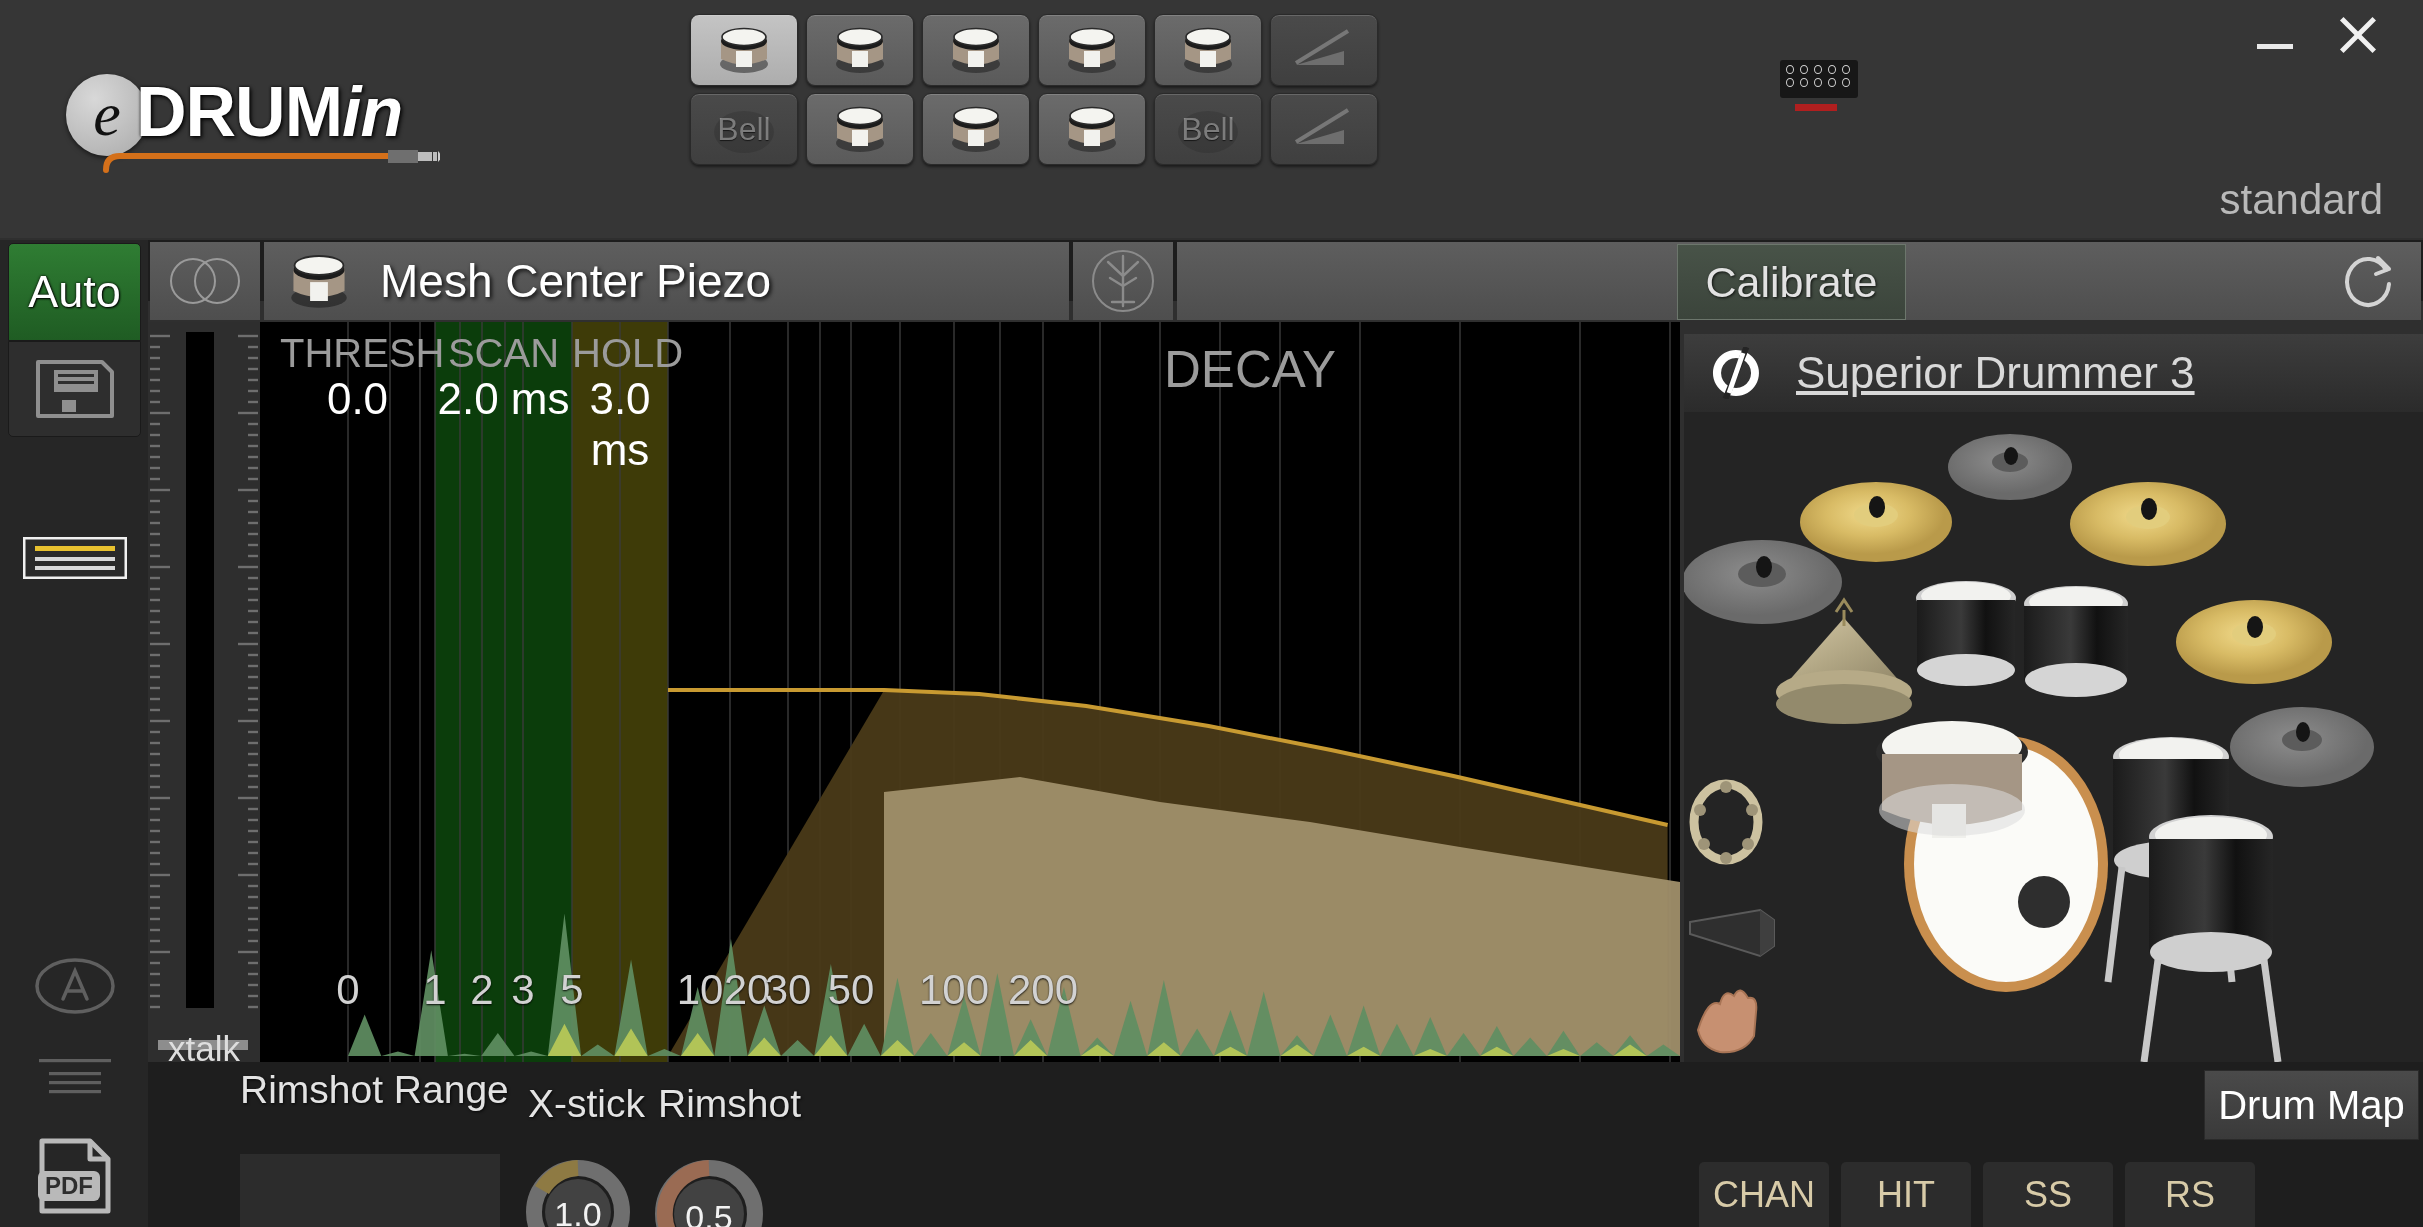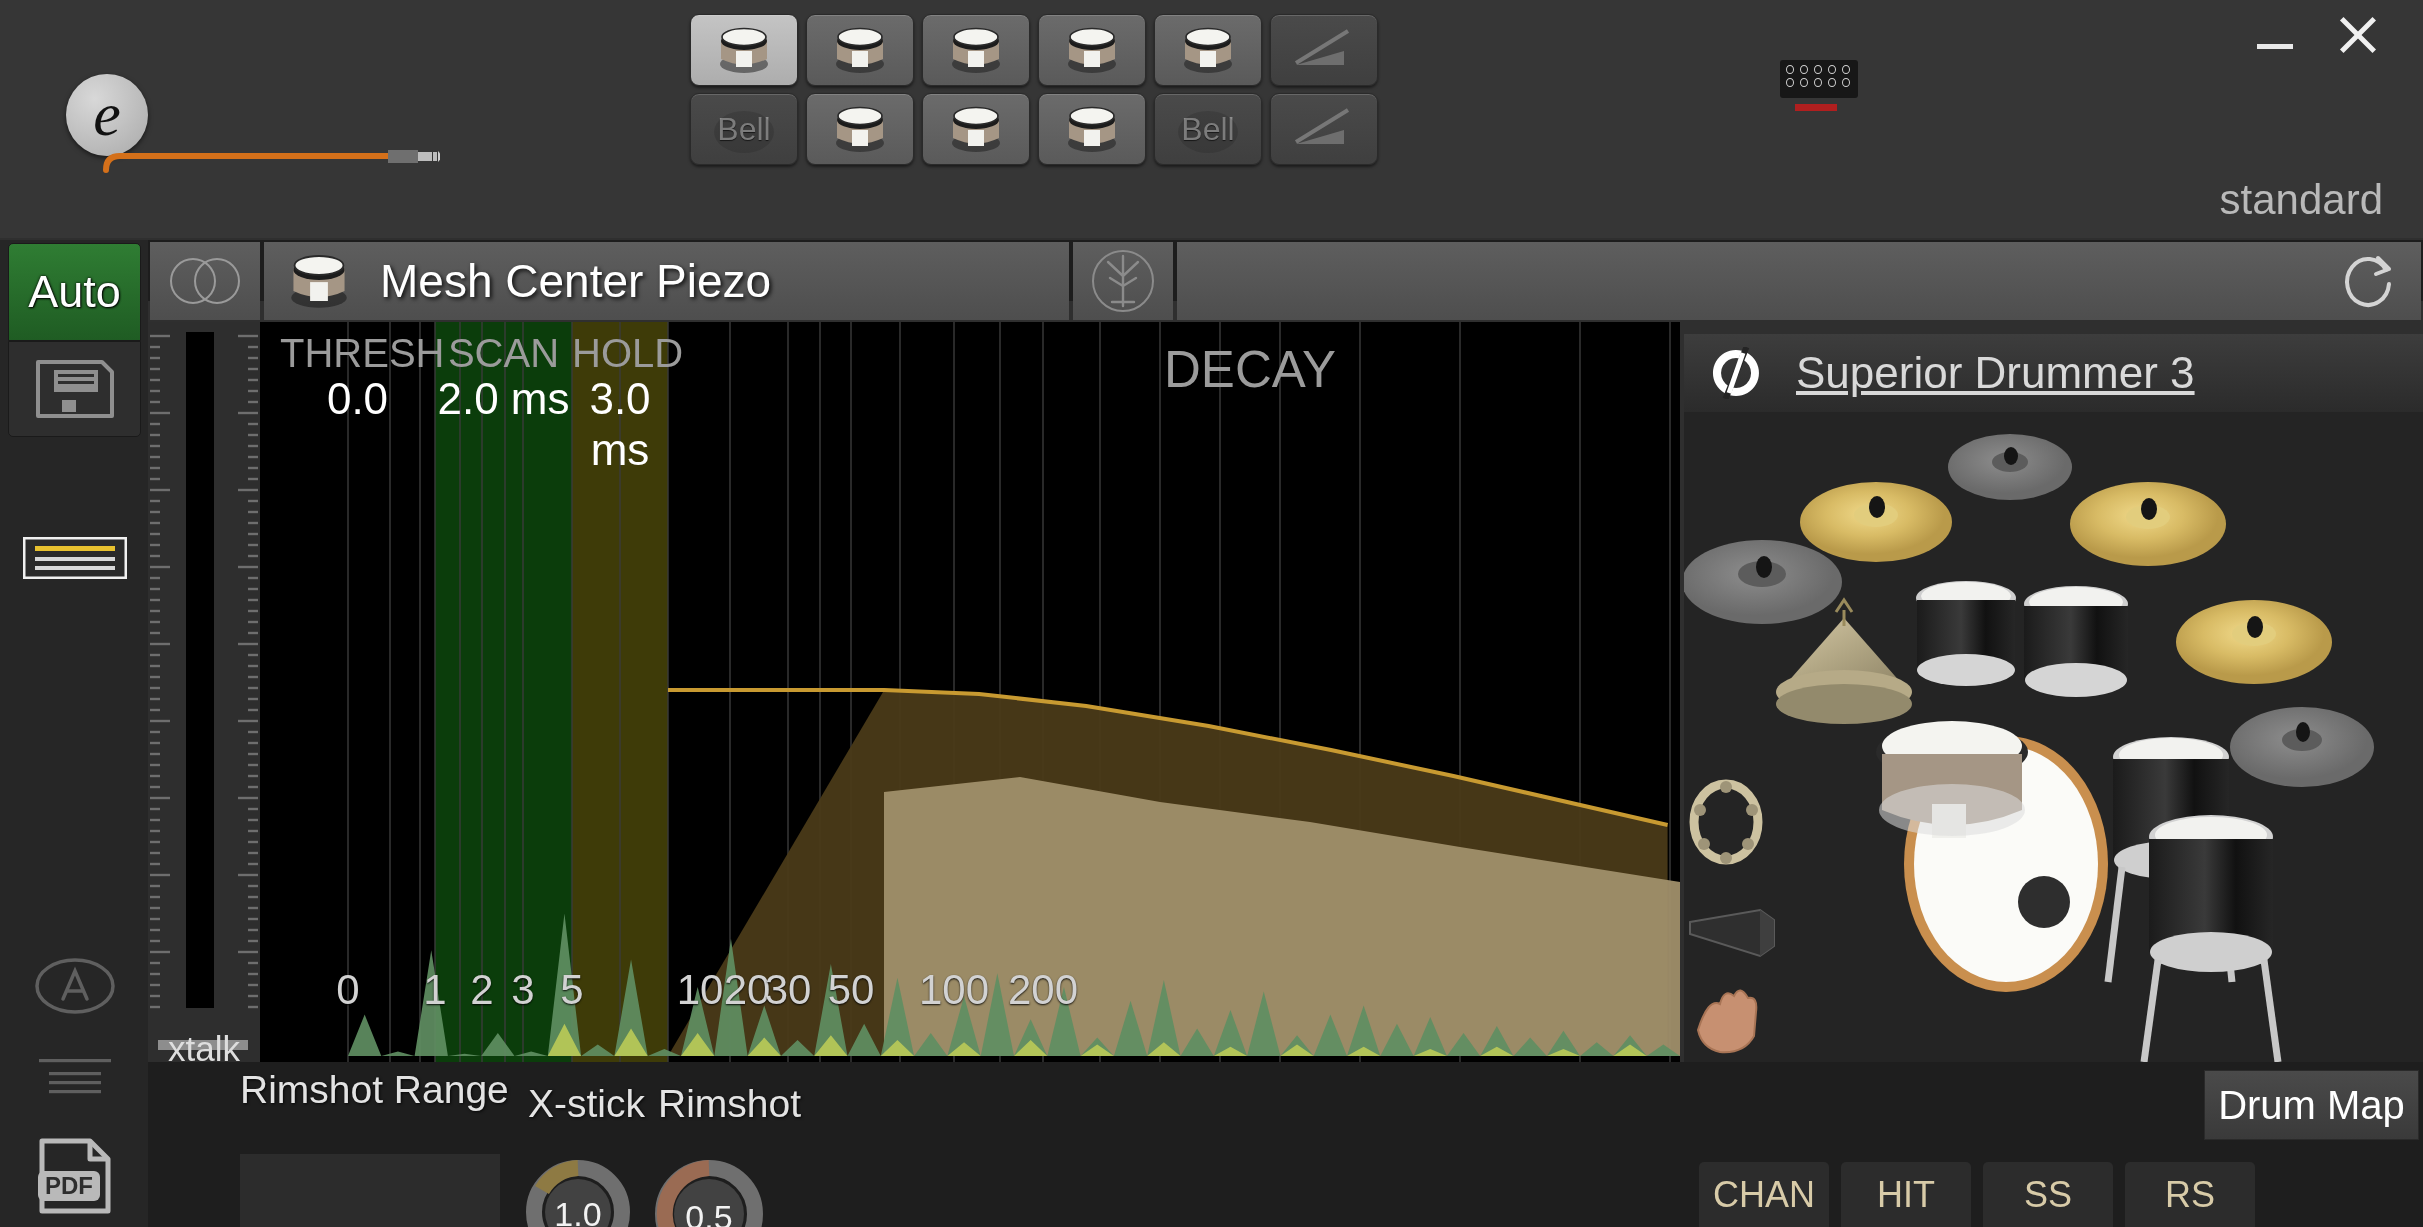--- a/index.html
+++ b/index.html
@@ -200,20 +200,21 @@
 <body>
 
 <div id="app">
 
   <div class="topbar">
 
     <div class="logo-wrap">
       <div class="logo-e">
         <span>e</span>
       </div>
+      <div class="logo-text"><span>DRUM</span><i>in</i></div>
       <svg class="logo-cable" viewBox="0 0 340 26">
         <path d="M6 22 Q6 8 20 8 L292 8" stroke="#d4701a" stroke-width="6" fill="none" stroke-linecap="round"></path>
         <rect x="288" y="2" width="30" height="13" fill="#6f6f6f"></rect>
         <rect x="318" y="4" width="14" height="9" fill="#bdbdbd"></rect>
         <rect x="333" y="4" width="4" height="9" fill="#bdbdbd"></rect>
         <path d="M338 3 L338 14 L343 8.5 Z" fill="#cfcfcf"></path>
       </svg>
     </div>
 
     <div class="pad-grid">
@@ -417,20 +418,23 @@
     <div class="cb-seg cb-rest"></div>
 
     <div class="cb-refresh">
       <svg width="56" height="62" viewBox="0 0 56 62">
         <path d="M44 20 A21 23 0 1 0 47 34" fill="none" stroke="#d4d4d4" stroke-width="4" stroke-linecap="round"></path>
         <path d="M36 8 L47 19 L34 24" fill="none" stroke="#d4d4d4" stroke-width="4" stroke-linejoin="round" stroke-linecap="round"></path>
       </svg>
     </div>
   </div>
 
+  <div class="calib-btn">
+    <span>Calibrate</span>
+  </div>
 
   <div class="meter-col">
     <svg class="meter-ticks" viewBox="0 0 112 700" preserveAspectRatio="none">
       <g id="tk" stroke="#6a6a6a" stroke-width="2.2">
         <g></g>
       </g>
 
     </svg>
     <svg class="meter-ticks" viewBox="0 0 112 700" preserveAspectRatio="none" id="meter-scale-svg">
         <line x1="2" y1="14" x2="22" y2="14" stroke="#6e6e6e" stroke-width="2.4"></line>

